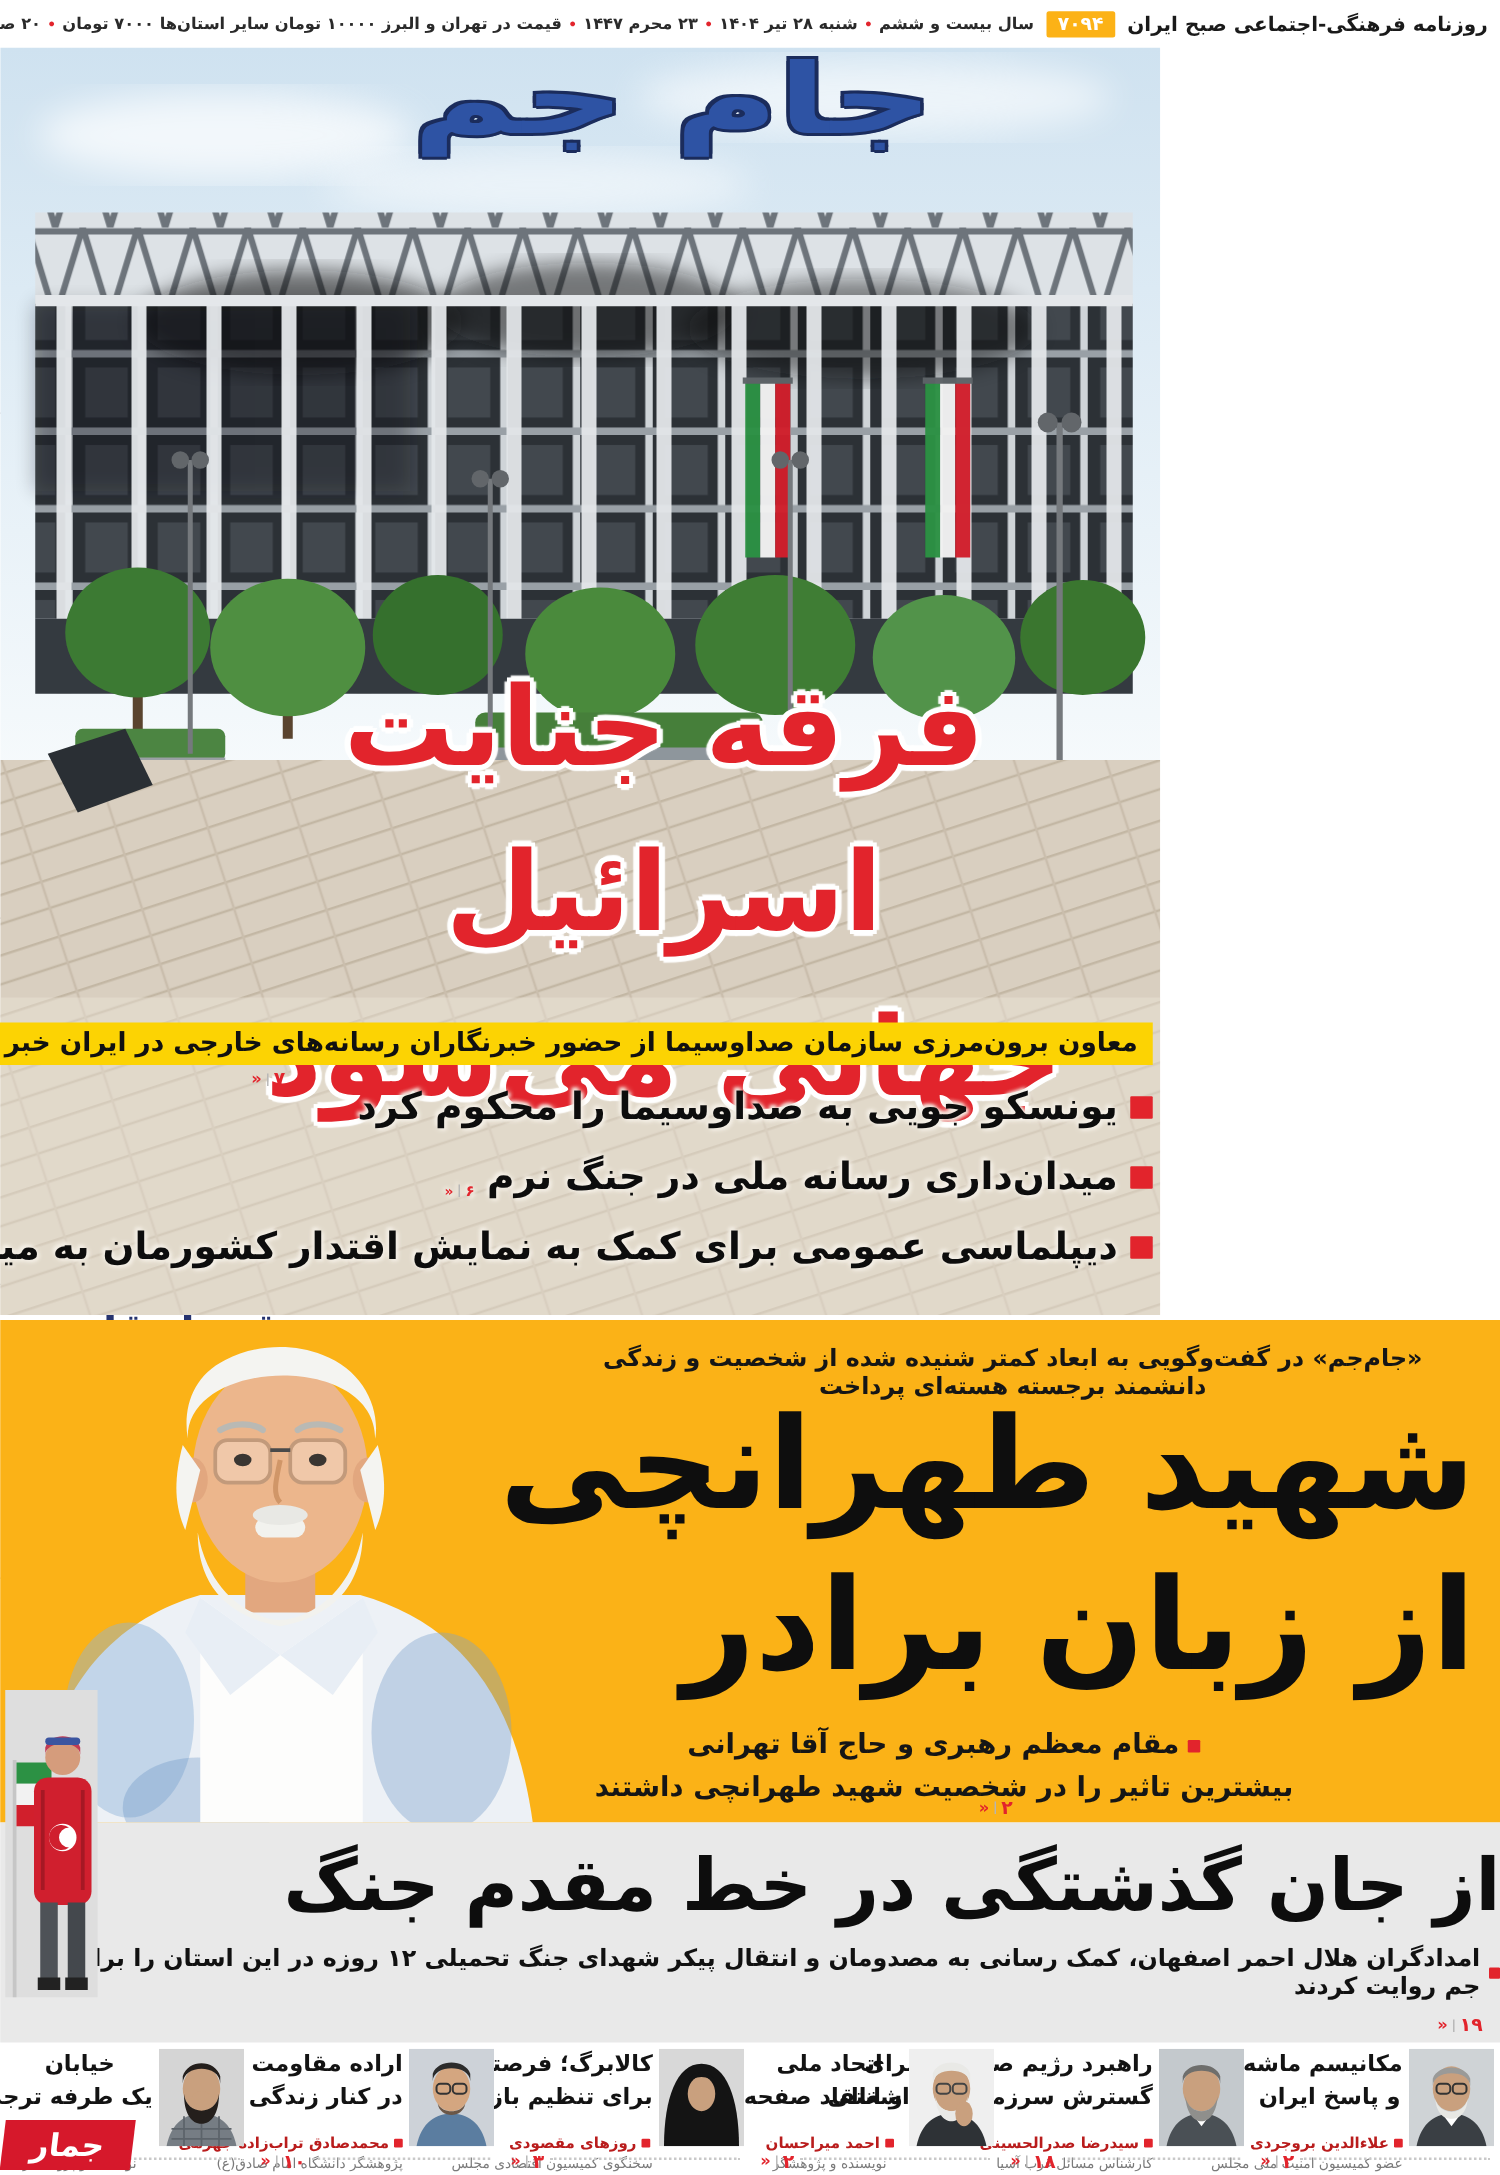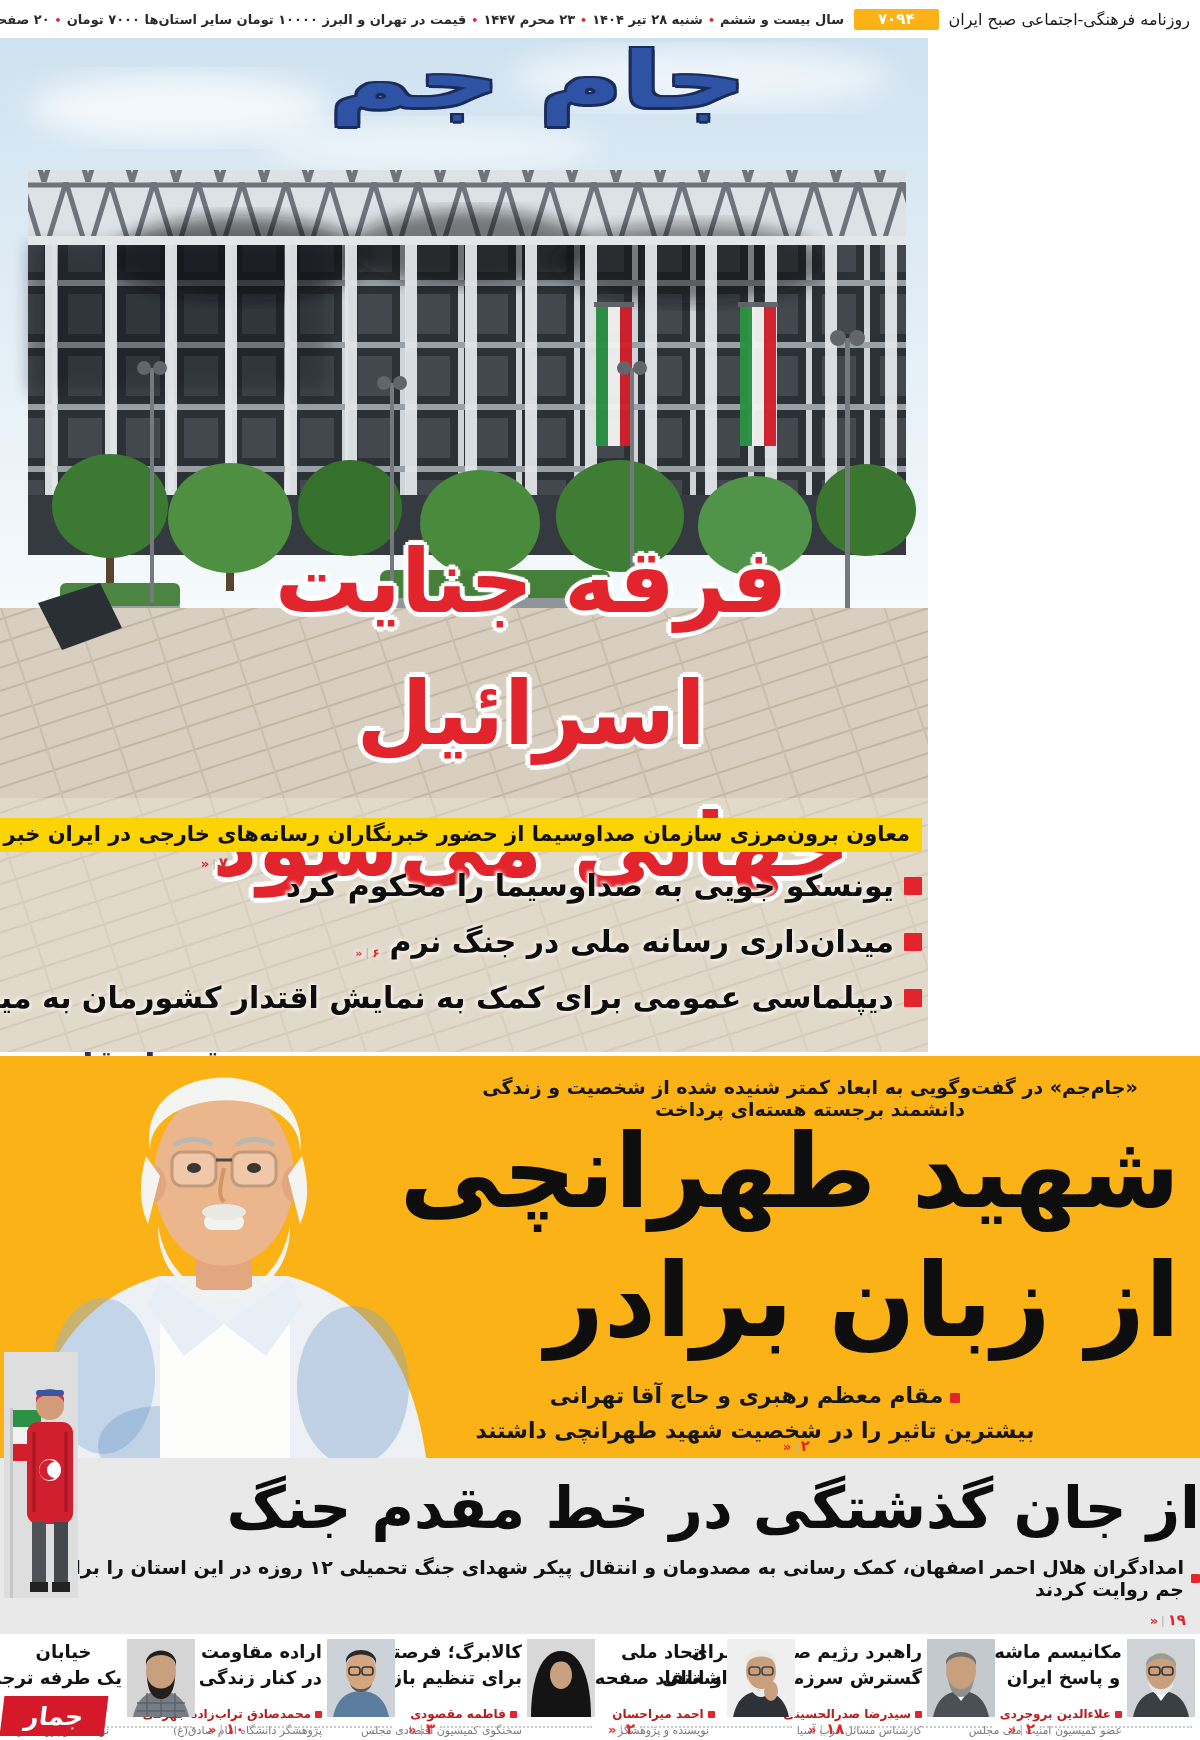--- a/index.html
+++ b/index.html
@@ -5,23 +5,23 @@
   * { margin:0; padding:0; box-sizing:border-box; }
   html,body { background:#888; }
   body { font-family:"DejaVu Sans", sans-serif; }
   .page { position:relative; width:1200px; height:1740px; margin:0 auto;
           background:#fff; overflow:hidden; direction:rtl; }
 
   
   .topbar { position:absolute; top:0; left:0; right:0; height:38px;
             display:flex; align-items:center; justify-content:flex-start;
             gap:10px; padding:0 10px; }
-  .tb-type { font-weight:normal; font-size:16px; color:#1a1a1a; white-space:nowrap; }
+  .tb-type { font-weight:bold; font-size:16px; color:#1a1a1a; white-space:nowrap; }
   .tb-issue { background:#fcb216; color:#fff; font-weight:bold; font-size:15px;
-              padding:1px 24px 2px; border-radius:2px; }
+              padding:1px 9px 2px; border-radius:2px; }
   .tb-info { font-size:13px; font-weight:bold; color:#2a2a2a; white-space:nowrap; }
   .tb-info .dot { color:#e2242c; margin:0 5px; font-size:11px; }
 
   
   .pg { display:inline-flex; align-items:center; gap:3px; font-weight:bold;
         white-space:nowrap; line-height:1; }
   .pg .n { color:#e2242c; font-size:15px; }
   .pg .b { color:#b5b5b5; font-size:10px; }
   .pg .a { color:#e2242c; font-size:13px; }
   .pg-sm .n { font-size:12px; } .pg-sm .a { font-size:11px; }
@@ -539,21 +539,21 @@
             <path d="M4,78 C4,40 14,12 34,12 C54,12 64,40 64,78 Z" fill="#141414"></path>
             <ellipse cx="34" cy="36" rx="11" ry="14" fill="#c9a07e"></ellipse>
             <path d="M23,30 C25,20 43,20 45,30 L45,26 C41,16 27,16 23,26 Z" fill="#141414"></path>
           </svg>
         </div>
         <div class="op-txt">
           <div class="op-t">
             <div>کالابرگ؛ فرصتی</div>
               <div>برای تنظیم بازار</div>
           </div>
-          <div class="op-a"><span class="sq"></span><span>فاطمه مقصودی</span></div>
+          <div class="op-a"><span class="sq"></span><span>روزهای مقصودی</span></div>
           <div class="op-r">سخنگوی کمیسیون اقتصادی مجلس</div>
         </div>
       </div>
       <div class="op-foot">
         <div class="op-dots"></div>
         <span class="pg">
             <span class="n">۳</span>
             <span class="b">|</span>
             <span class="a">«</span>
           </span>

